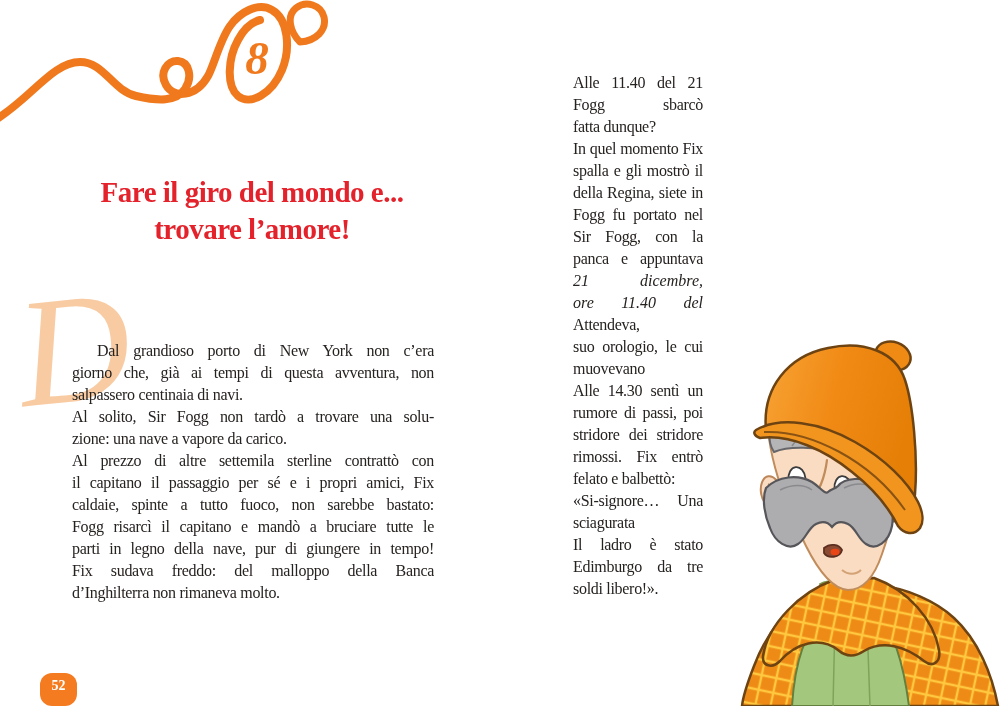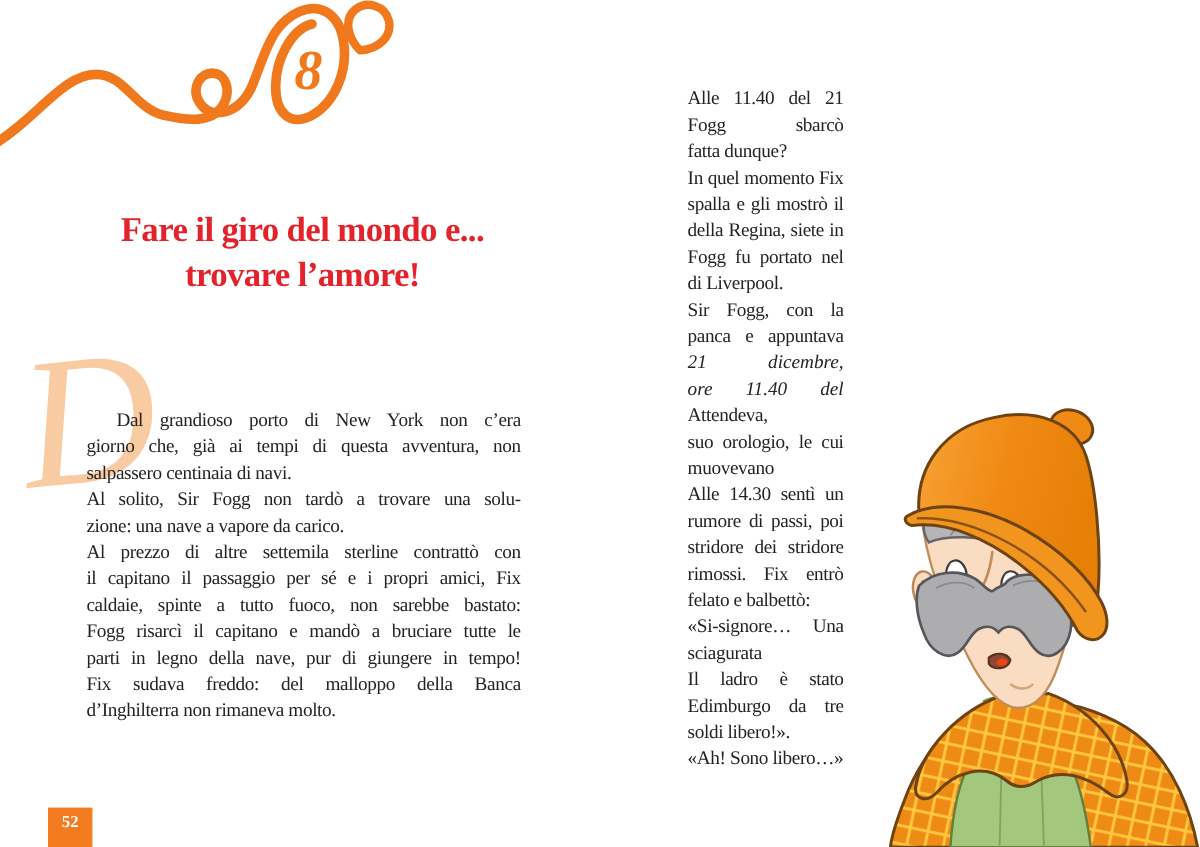--- a/index.html
+++ b/index.html
@@ -49,21 +49,21 @@
       10px 300px,10px 287px,52px 265px,50px 243px,34px 221px,27px 199px,
       0px 177px,24px 155px,27px 133px,30px 111px,42px 89px,58px 67px,
       80px 45px,92px 23px);
     shape-margin:2px;
   }
   
   .illo{position:absolute;left:740px;top:330px;width:260px;height:376px;z-index:0;}
   
   .badge{
     position:absolute;left:40px;top:673px;width:37px;height:33px;
-    background:var(--badge-orange);border-radius:0;
+    background:var(--badge-orange);border-radius:12px;
     color:#ffffff;font-size:14px;font-weight:bold;
     text-align:center;line-height:26px;
   }
 </style>
 </head>
 <body>
 
 <div class="page">
 
   <svg class="ornament" viewBox="0 0 345 140">
@@ -99,39 +99,37 @@
 
   <div class="col col-right">
     <div class="wrap-spacer"></div>
   <div class="ln">Alle 11.40 del 21 dicembre, a sei ore da Londra,</div>
       <div class="ln">Fogg sbarcò finalmente a Liverpool. Ce l’aveva</div>
       <div class="ln end">fatta dunque?</div>
       <div class="ln">In quel momento Fix gli posò una mano sulla</div>
       <div class="ln">spalla e gli mostrò il mandato dicendo: «In nome</div>
       <div class="ln end">della Regina, siete in arresto!».</div>
       <div class="ln">Fogg fu portato nel posto di guardia della dogana</div>
-      <div class="ln end">di Liverpool.</div>
       <div class="ln">Sir Fogg, con la solita calma, sedeva sopra una</div>
       <div class="ln end">panca e appuntava sul taccuino:</div>
       <div class="ln it">21 dicembre, sabato. Liverpool. Ottantesimo giorno,</div>
       <div class="ln end it">ore 11.40 del mattino.</div>
       <div class="ln">Attendeva, osservando pacato il</div>
       <div class="ln">suo orologio, le cui lancette si</div>
       <div class="ln end">muovevano inesorabili.</div>
       <div class="ln">Alle 14.30 sentì un</div>
       <div class="ln">rumore di passi, poi lo</div>
       <div class="ln">stridore dei stridore</div>
       <div class="ln">rimossi. Fix entrò tra-</div>
       <div class="ln end">felato e balbettò:</div>
       <div class="ln">«Si-signore… Una</div>
       <div class="ln">sciagurata somiglianza!</div>
       <div class="ln">Il ladro è stato arrestato a</div>
       <div class="ln">Edimburgo da tre giorni…</div>
       <div class="ln end">soldi libero!».</div>
-      <div class="ln end">«Ah! Sono libero…»</div>
     </div>
 
   <svg class="illo" viewBox="0 0 260 376">
     <defs>
       <pattern id="plaid" width="15" height="15" patternUnits="userSpaceOnUse" patternTransform="rotate(12)">
         <rect width="15" height="15" fill="#EE8A16"></rect>
         <path d="M0 3 H15 M3 0 V15" stroke="#FFC83E" stroke-width="2.4" fill="none"></path>
       </pattern>
       <linearGradient id="hatGrad" x1="0" y1="0" x2="1" y2="0.3">
         <stop offset="0" stop-color="#F7A335"></stop>

